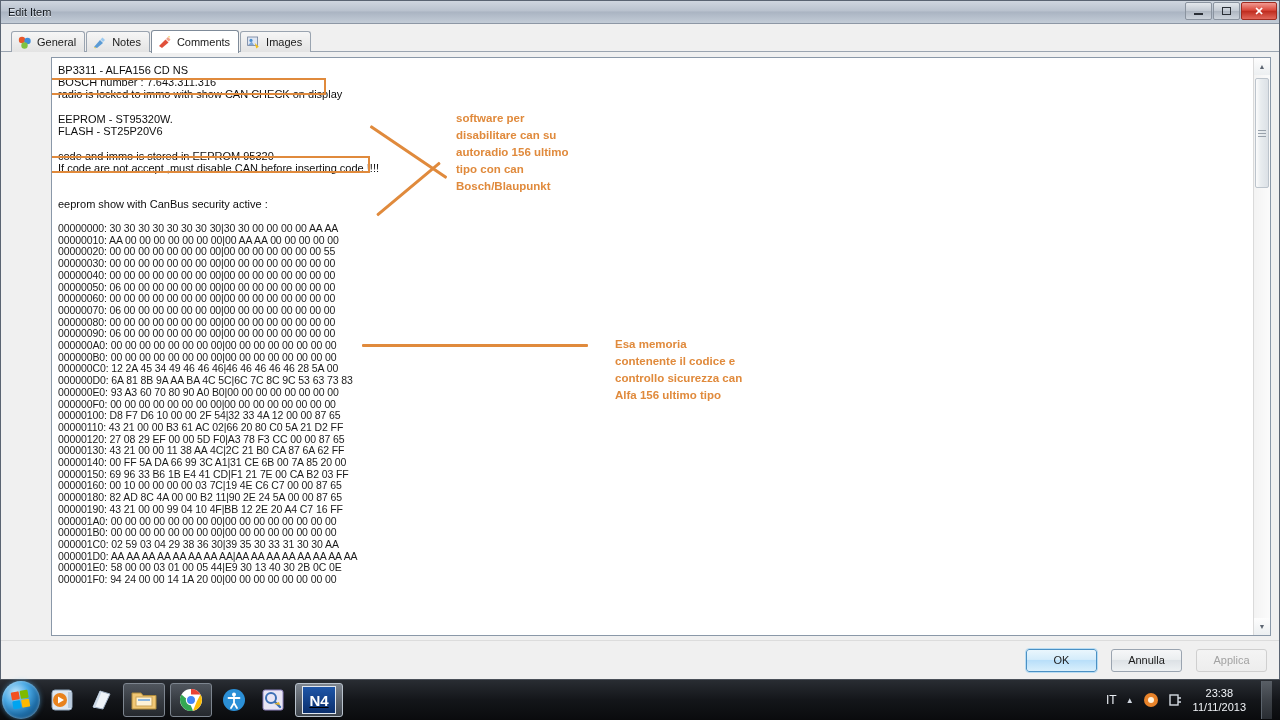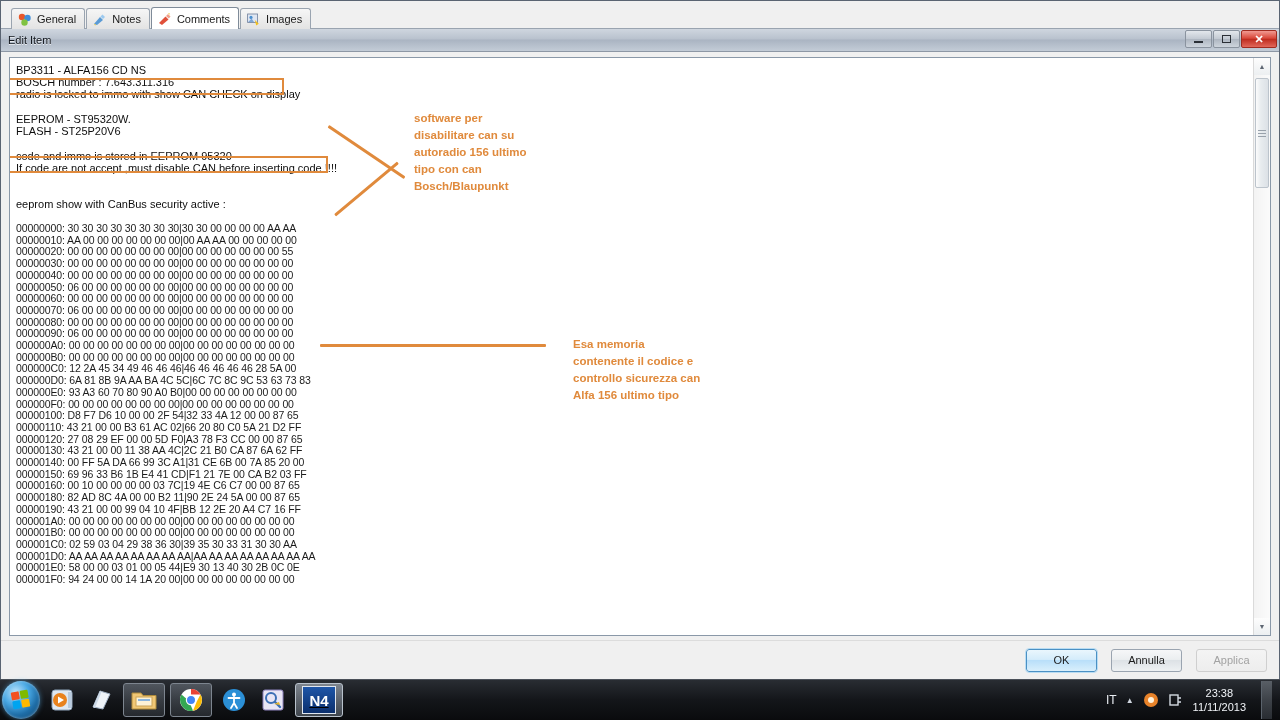--- a/index.html
+++ b/index.html
@@ -72,21 +72,21 @@
   .tab.active{
     background:#ffffff;height:23px;top:2px;
     border-color:#7f8b99;
     font-weight:normal;
   }
   .tabicon{width:14px;height:13px;display:block;flex:none;}
   
   #content{flex:1 1 auto;padding:5px 8px 4px 8px;box-sizing:border-box;display:flex;}
   #textarea{
     flex:1 1 auto;background:#fff;border:1px solid #8a98a8;
-    position:relative;overflow:hidden;box-sizing:border-box;
+    position:relative;overflow:hidden;box-sizing:border-box;margin-left:42px;
   }
   #textinner{
     position:absolute;left:0;top:0;right:17px;bottom:0;
     padding:6px 0 0 6px;box-sizing:border-box;
   }
   .doc-line{
     font-family:"Liberation Sans", sans-serif;
     font-size:11px;color:#0d0d0d;line-height:12px;white-space:pre;
   }
   .hex-line{
@@ -179,71 +179,71 @@
   #showdesk{width:10px;height:38px;margin-left:6px;
     background:linear-gradient(180deg,rgba(180,190,200,.35),rgba(110,120,132,.3));
     border-left:1px solid #5b636c;}
 </style>
 </head>
 <body>
 
 <div id="desktop"></div>
 
 <div id="window">
-
-  <div id="tabstrip">
-
-    <div class="tab">
-      <svg class="tabicon" viewBox="0 0 14 13">
-        <circle cx="4" cy="4" r="3.2" fill="#e8572a"></circle>
-        <circle cx="9.5" cy="5" r="3.2" fill="#3f8edb"></circle>
-        <circle cx="6.5" cy="9.5" r="3.2" fill="#7fc242"></circle>
-      </svg>
-      <span>General</span>
-    </div>
-
-    <div class="tab">
-      <svg class="tabicon" viewBox="0 0 14 13">
-        <path d="M1 11 L7 4 L10 7 L4 12 Z" fill="#5b9bd5"></path>
-        <path d="M7.5 3.5 L9.5 1.5 L12 4 L10 6 Z" fill="#9ccaf0"></path>
-        <path d="M1 11 L3.2 11.8 L2 12.6 Z" fill="#f0c419"></path>
-      </svg>
-      <span>Notes</span>
-    </div>
-
-    <div class="tab active">
-      <svg class="tabicon" viewBox="0 0 14 13">
-        <path d="M1 10 L7.5 3.5 L10.5 6.5 L4 12 Z" fill="#e0503a"></path>
-        <path d="M8 3 L10 1 L12.5 3.5 L10.8 5.5 Z" fill="#f0a08a"></path>
-        <path d="M9.8 0.8 L11.4 0.2 L12.2 1.6 Z" fill="#f2c01e"></path>
-      </svg>
-      <span>Comments</span>
-    </div>
-
-    <div class="tab">
-      <svg class="tabicon" viewBox="0 0 14 13">
-        <rect x="0.6" y="1" width="10" height="8.4" fill="#dfe6f2" stroke="#6f7f9c" stroke-width="0.8"></rect>
-        <circle cx="4" cy="4.4" r="1.6" fill="#4a8fd0"></circle>
-        <path d="M1.2 9 L4.6 5.6 L7 9 Z" fill="#7fa8d8"></path>
-        <path d="M7.8 7 L11.8 10.8 L9.2 12.4 Z" fill="#f2c01e"></path>
-      </svg>
-      <span>Images</span>
-    </div>
-  </div>
 
   <div id="titlebar">
     <span id="title-text">Edit Item</span>
     <div id="winbtns">
       <div class="wbtn">
           <span class="bar"></span>
         </div>
       <div class="wbtn">
           <span class="sq"></span>
         </div>
       <div class="wbtn close">✕</div>
+    </div>
+  </div>
+
+  <div id="tabstrip">
+
+    <div class="tab">
+      <svg class="tabicon" viewBox="0 0 14 13">
+        <circle cx="4" cy="4" r="3.2" fill="#e8572a"></circle>
+        <circle cx="9.5" cy="5" r="3.2" fill="#3f8edb"></circle>
+        <circle cx="6.5" cy="9.5" r="3.2" fill="#7fc242"></circle>
+      </svg>
+      <span>General</span>
+    </div>
+
+    <div class="tab">
+      <svg class="tabicon" viewBox="0 0 14 13">
+        <path d="M1 11 L7 4 L10 7 L4 12 Z" fill="#5b9bd5"></path>
+        <path d="M7.5 3.5 L9.5 1.5 L12 4 L10 6 Z" fill="#9ccaf0"></path>
+        <path d="M1 11 L3.2 11.8 L2 12.6 Z" fill="#f0c419"></path>
+      </svg>
+      <span>Notes</span>
+    </div>
+
+    <div class="tab active">
+      <svg class="tabicon" viewBox="0 0 14 13">
+        <path d="M1 10 L7.5 3.5 L10.5 6.5 L4 12 Z" fill="#e0503a"></path>
+        <path d="M8 3 L10 1 L12.5 3.5 L10.8 5.5 Z" fill="#f0a08a"></path>
+        <path d="M9.8 0.8 L11.4 0.2 L12.2 1.6 Z" fill="#f2c01e"></path>
+      </svg>
+      <span>Comments</span>
+    </div>
+
+    <div class="tab">
+      <svg class="tabicon" viewBox="0 0 14 13">
+        <rect x="0.6" y="1" width="10" height="8.4" fill="#dfe6f2" stroke="#6f7f9c" stroke-width="0.8"></rect>
+        <circle cx="4" cy="4.4" r="1.6" fill="#4a8fd0"></circle>
+        <path d="M1.2 9 L4.6 5.6 L7 9 Z" fill="#7fa8d8"></path>
+        <path d="M7.8 7 L11.8 10.8 L9.2 12.4 Z" fill="#f2c01e"></path>
+      </svg>
+      <span>Images</span>
     </div>
   </div>
 
   <div id="content">
     <div id="textarea">
       <div id="textinner">
 
         <div class="doc-line">BP3311 - ALFA156 CD NS</div>
         <div class="doc-line">BOSCH number : 7.643.311.316</div>
         <div class="doc-line">radio is locked to immo with show CAN CHECK on display</div>

